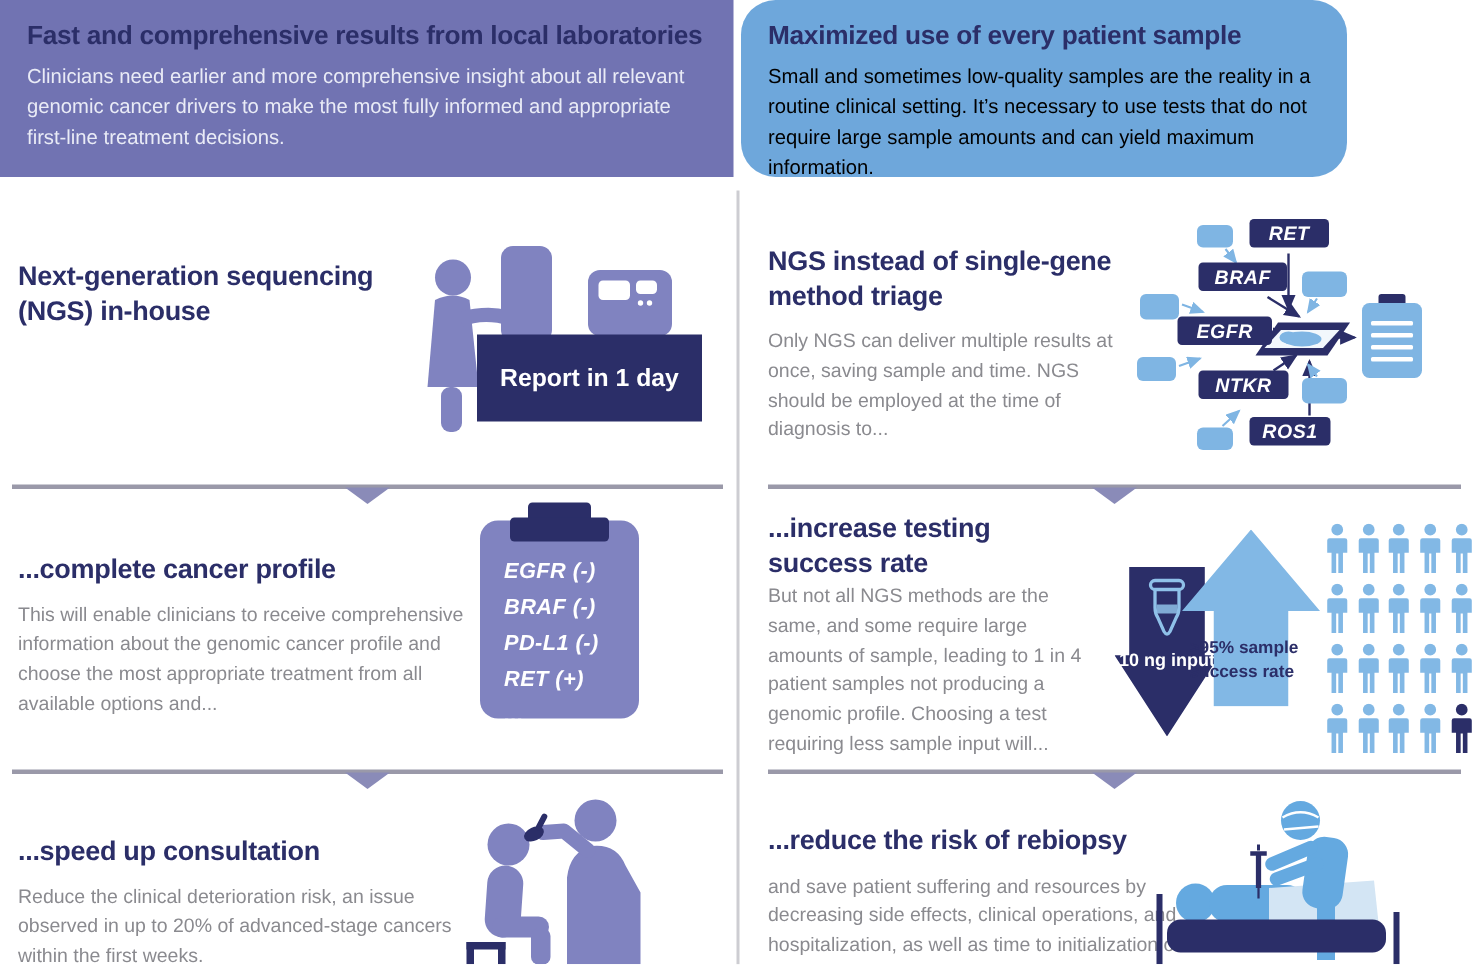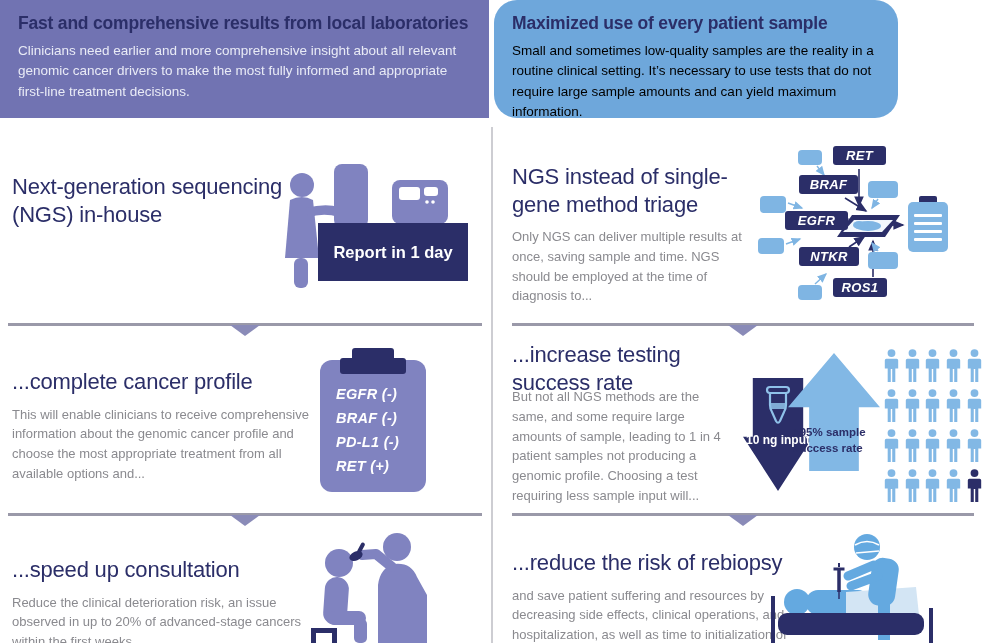--- a/index.html
+++ b/index.html
@@ -24,21 +24,21 @@
   .vsep{position:absolute;left:491px;top:127px;width:2px;height:516px;background:#cdcdd2;}
 
   
   .divider{position:absolute;height:3px;background:var(--divider-gray);}
   .divider .tri{position:absolute;top:2px;left:50%;transform:translateX(-50%);
     width:0;height:0;border-left:15px solid transparent;border-right:15px solid transparent;
     border-top:11px solid var(--triangle-purple);}
 
   
   .sec{position:absolute;}
-  .sec h2{font-size:22px;font-weight:normal;color:var(--navy);letter-spacing:-0.2px;line-height:1.25;}
+  .sec h2{font-size:18px;font-weight:bold;color:var(--navy);letter-spacing:-0.2px;line-height:1.25;}
   .sec p{font-size:13px;line-height:1.52;color:var(--body-gray);margin-top:9px;}
 
   
   .illus{position:absolute;}
   .report-badge{position:absolute;left:48px;top:63px;width:150px;height:58px;background:var(--navy);
     display:flex;align-items:center;justify-content:center;color:#fff;font-weight:bold;font-size:16.5px;}
 
   
   .gene-box{position:absolute;background:var(--navy);color:#fff;font-size:13px;font-weight:bold;
     font-style:italic;text-align:center;border-radius:3px;padding:2px 0;letter-spacing:0.4px;}
@@ -170,21 +170,21 @@
       <div class="cb-line" style="left:6px;top:20px;width:28px;"></div>
       <div class="cb-line" style="left:6px;top:28px;width:28px;"></div>
       <div class="cb-line" style="left:6px;top:36px;width:28px;"></div>
     </div>
   </div>
 
   <div class="sec" style="left:12px;top:368px;width:320px;">
     <h2>...complete cancer profile</h2>
     <p style="width:312px;">This will enable clinicians to receive comprehensive information about the genomic cancer profile and choose the most appropriate treatment from all available options and...</p>
   </div>
-  <div class="illus" style="left:318px;top:348px;width:110px;height:145px;">
+  <div class="illus" style="left:318px;top:335px;width:110px;height:145px;">
     <div class="clip-body"></div>
     <div class="clip-top1"></div>
     <div class="clip-top2"></div>
     <div class="clip-lines">
       <div>EGFR (-)</div>
       <div>BRAF (-)</div>
       <div>PD-L1 (-)</div>
       <div>RET (+)</div>
       <div>...</div>
     </div>

